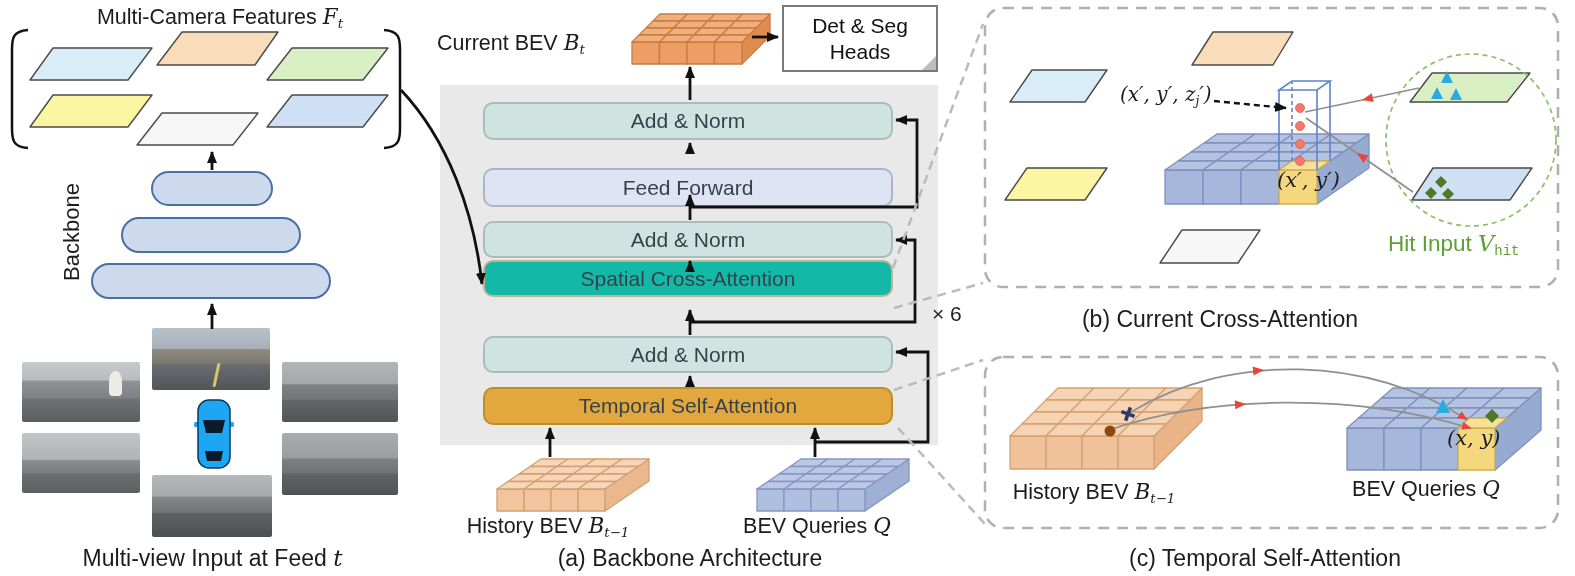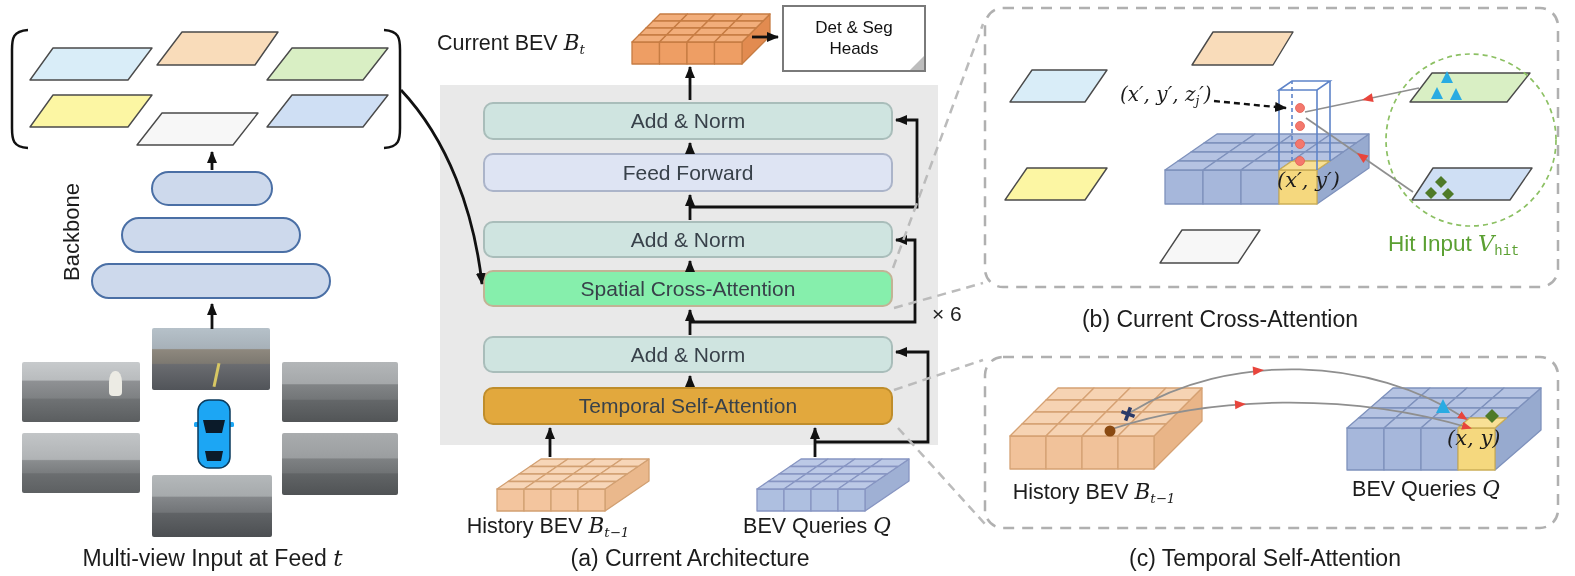--- a/index.html
+++ b/index.html
@@ -11,23 +11,23 @@
     display:flex;align-items:center;justify-content:center;font-size:21px;color:#38414A;box-sizing:border-box;}
   #art{position:absolute;left:0;top:0;z-index:3;pointer-events:none;}
   .lbl{position:absolute;z-index:4;font-size:21px;white-space:nowrap;color:#1c1c1c;}
   .caption{font-size:23px;}
   .center{text-align:center;}
   .right{}
   .math{font-family:"DejaVu Serif","Liberation Serif",serif;font-style:italic;}
   .sub{font-size:0.62em;vertical-align:-0.30em;}
   .sub-roman{font-size:0.62em;vertical-align:-0.30em;font-style:normal;font-family:Liberation Mono, monospace;text-align:center;}
   
-  #det-seg-box{position:absolute;left:782px;top:5px;width:144px;height:67px;background:#fff;
+  #det-seg-box{position:absolute;left:782px;top:5px;width:156px;height:67px;background:#fff;
     border:2.5px solid #7a7a7a;box-sizing:border-box;z-index:2;display:flex;flex-direction:column;
-    align-items:center;justify-content:center;font-size:17px;line-height:1.22;color:#111;}
+    align-items:center;justify-content:center;font-size:21px;line-height:1.22;color:#111;}
   #det-seg-box .fold{position:absolute;right:0;bottom:0;width:0;height:0;
     border-left:14px solid transparent;border-bottom:14px solid #bdbdbd;}
   
   #backbone-label{position:absolute;left:12px;top:219px;width:120px;height:26px;z-index:4;
     font-size:22px;text-align:center;transform:rotate(-90deg);}
   
   .cam{position:absolute;z-index:2;border-radius:2px;overflow:hidden;}
   .cam-front{background:linear-gradient(180deg,#b6c1c9 0%,#a7b1b9 33%,#8e887e 35%,#7d7971 57%,#6a6c70 59%,#515459 100%);}
   .cam-front::after{content:"";position:absolute;left:53%;bottom:3px;width:3px;height:24px;background:#d7c764;transform:rotate(12deg);}
   .cam-fl{background:linear-gradient(180deg,#c7cacc 0%,#b9bcbe 30%,#8f9194 32%,#7e8183 60%,#6f7274 62%,#5b5e60 100%);}
@@ -38,23 +38,23 @@
   .cam-back{background:linear-gradient(180deg,#b4b8ba 0%,#a6aaac 34%,#84878a 36%,#727578 60%,#606366 62%,#4c4f52 100%);}
 </style>
 </head>
 <body>
 
 <div id="figure-root">
 
   <div id="panel-a" style="background-color: rgb(233, 233, 233);"></div>
 
   <div class="block" style="top: 102px; height: 38px; background-color: rgb(207, 228, 224); border-color: rgb(169, 189, 186);">Add &amp; Norm</div>
-  <div class="block" style="top: 153px; height: 39px; background-color: rgb(222, 228, 243); border-color: rgb(171, 180, 201);">Feed Forward</div>
+  <div class="block" style="top: 168px; height: 39px; background-color: rgb(222, 228, 243); border-color: rgb(171, 180, 201);">Feed Forward</div>
   <div class="block" style="top: 221px; height: 37px; background-color: rgb(207, 228, 224); border-color: rgb(169, 189, 186);">Add &amp; Norm</div>
-  <div class="block" style="top: 270px; height: 37px; background-color: #86efac; border-color: rgb(194, 179, 149);">Spatial Cross-Attention</div>
+  <div class="block" style="top: 260px; height: 37px; background-color: #14b8a6; border-color: rgb(194, 179, 149);">Spatial Cross-Attention</div>
   <div class="block" style="top: 336px; height: 37px; background-color: rgb(207, 228, 224); border-color: rgb(169, 189, 186);">Add &amp; Norm</div>
   <div class="block" style="top: 387px; height: 38px; background-color: rgb(226, 168, 61); border-color: rgb(191, 141, 43);">Temporal Self-Attention</div>
 
   <div id="det-seg-box">
     <span>Det &amp; Seg</span>
     <span>Heads</span>
     <span class="fold"></span>
   </div>
 
   <div class="cam cam-front" style="left:152px;top:328px;width:118px;height:62px"></div>
@@ -320,40 +320,43 @@
     </g>
     <path d="M0,0 L-11,4.5 L-11,-4.5 Z" fill="#E8453C" transform="translate(1264,370) rotate(-5)"></path>
     <path d="M0,0 L-11,4.5 L-11,-4.5 Z" fill="#E8453C" transform="translate(1246,404) rotate(-4)"></path>
 
     <path transform="translate(1128,414) rotate(20)" fill="#2B3A68" d="M-1.8,-7 h3.6 v5.2 h5.2 v3.6 h-5.2 v5.2 h-3.6 v-5.2 h-5.2 v-3.6 h5.2 Z"></path>
     <circle cx="1110" cy="431" r="5.5" fill="#8A4A12"></circle>
     <polygon points="1443,399 1436,413 1450,413" fill="#29ABE2"></polygon>
     <path d="M1492,409 l7,7 -7,7 -7,-7 Z" fill="#4E7A28"></path>
   </svg>
 
+  <div class="lbl center" style="left:60px;top:4px;width:320px;font-size:21.5px">
+    <span>Multi-Camera Features </span><span class="math">F</span><span class="math sub">t</span>
+  </div>
 
   <div id="backbone-label">Backbone</div>
 
   <div class="lbl caption center" style="left:40px;top:545px;width:345px">
     <span>Multi-view Input at Feed </span><span class="math">t</span>
   </div>
 
   <div class="lbl right" style="left:437px;top:30px;width:190px;font-size:21.5px">
     <span>Current BEV </span><span class="math">B</span><span class="math sub">t</span>
   </div>
 
   <div class="lbl" style="left:932px;top:302px;width:70px;font-size:21px;color:#222">× 6</div>
 
   <div class="lbl center" style="left:448px;top:513px;width:200px;font-size:21.5px">
     <span>History BEV </span><span class="math">B</span><span class="math sub">t−1</span>
   </div>
   <div class="lbl center" style="left:717px;top:513px;width:200px;font-size:21.5px">
     <span>BEV Queries </span><span class="math">Q</span>
   </div>
-  <div class="lbl caption center" style="left:540px;top:545px;width:300px">(a) Current Architecture</div>
+  <div class="lbl caption center" style="left:540px;top:545px;width:300px">(a) Backbone Architecture</div>
 
   <div class="lbl math" style="left:1120px;top:82px;font-size:20px">
     <span>(x′, y′, z</span><span class="sub">j</span><span>′)</span>
   </div>
   <div class="lbl math" style="left:1277px;top:168px;font-size:21px">(x′, y′)</div>
 
   <div class="lbl" style="left: 1388px; top: 230px; width: 180px; font-size: 22.5px; color: rgb(91, 160, 50);">
     <span>Hit Input </span><span class="math">V</span><span class="sub-roman">hit</span>
   </div>
   <div class="lbl caption center" style="left:1070px;top:306px;width:300px">(b) Current Cross-Attention</div>

